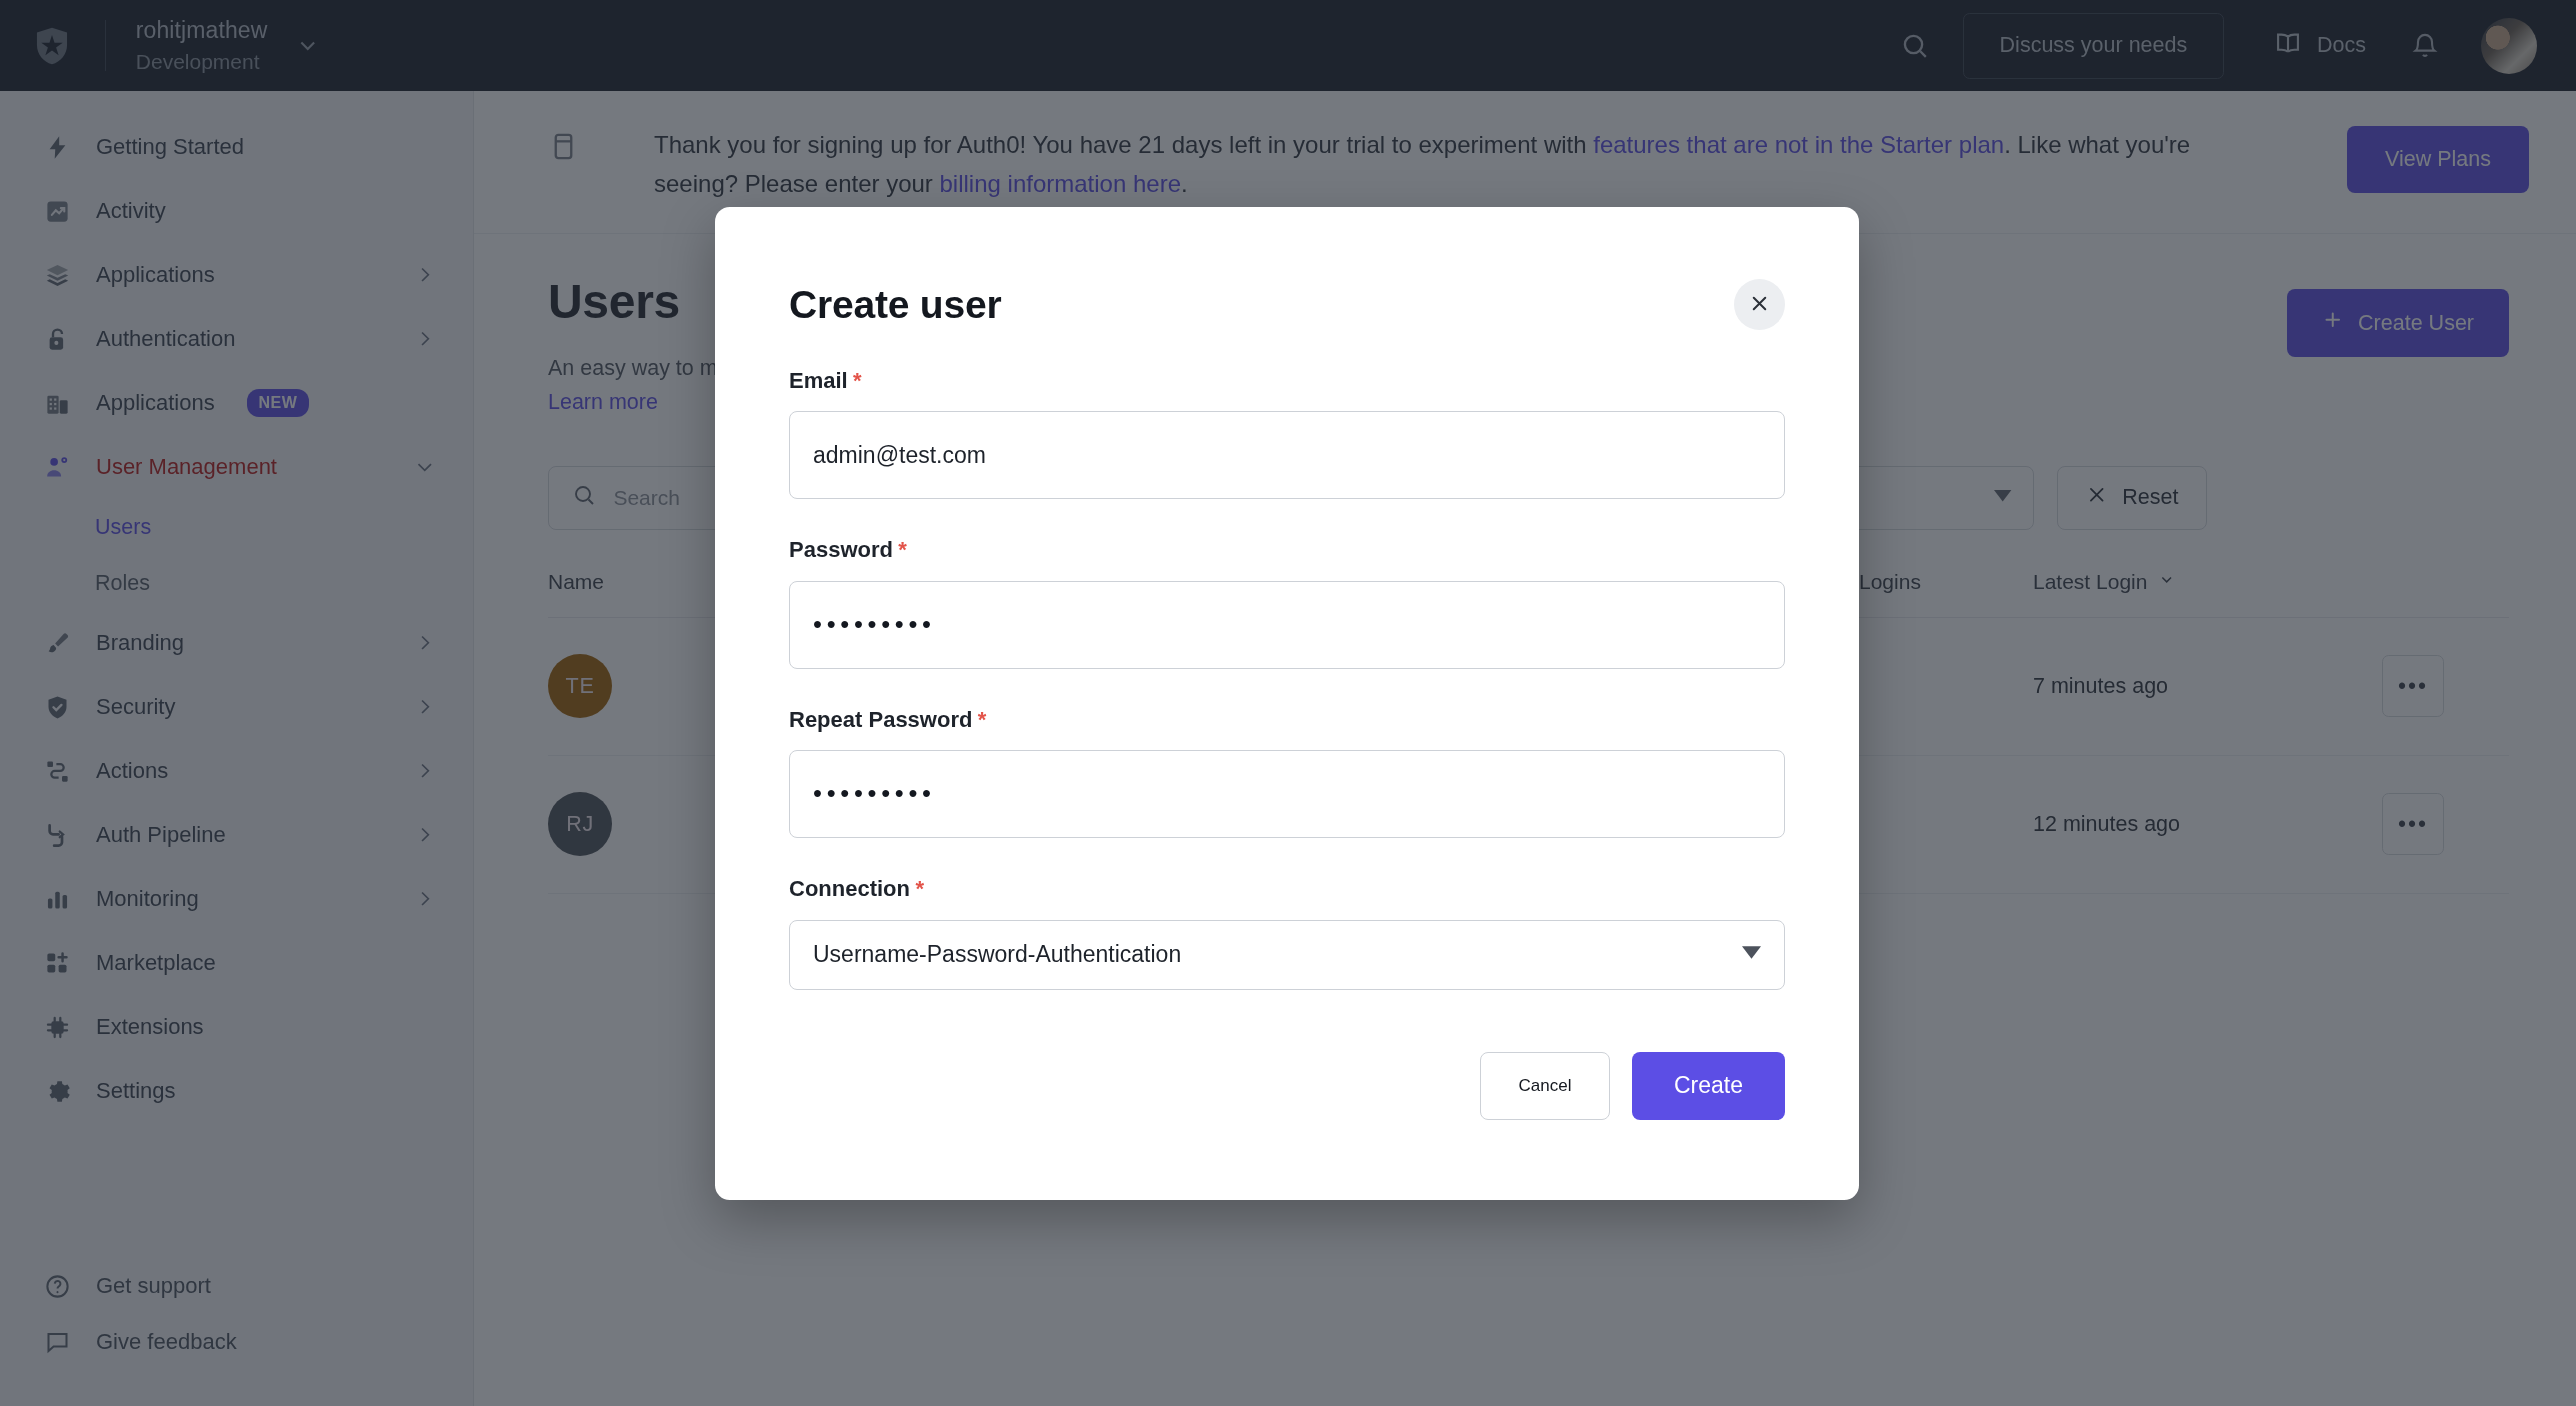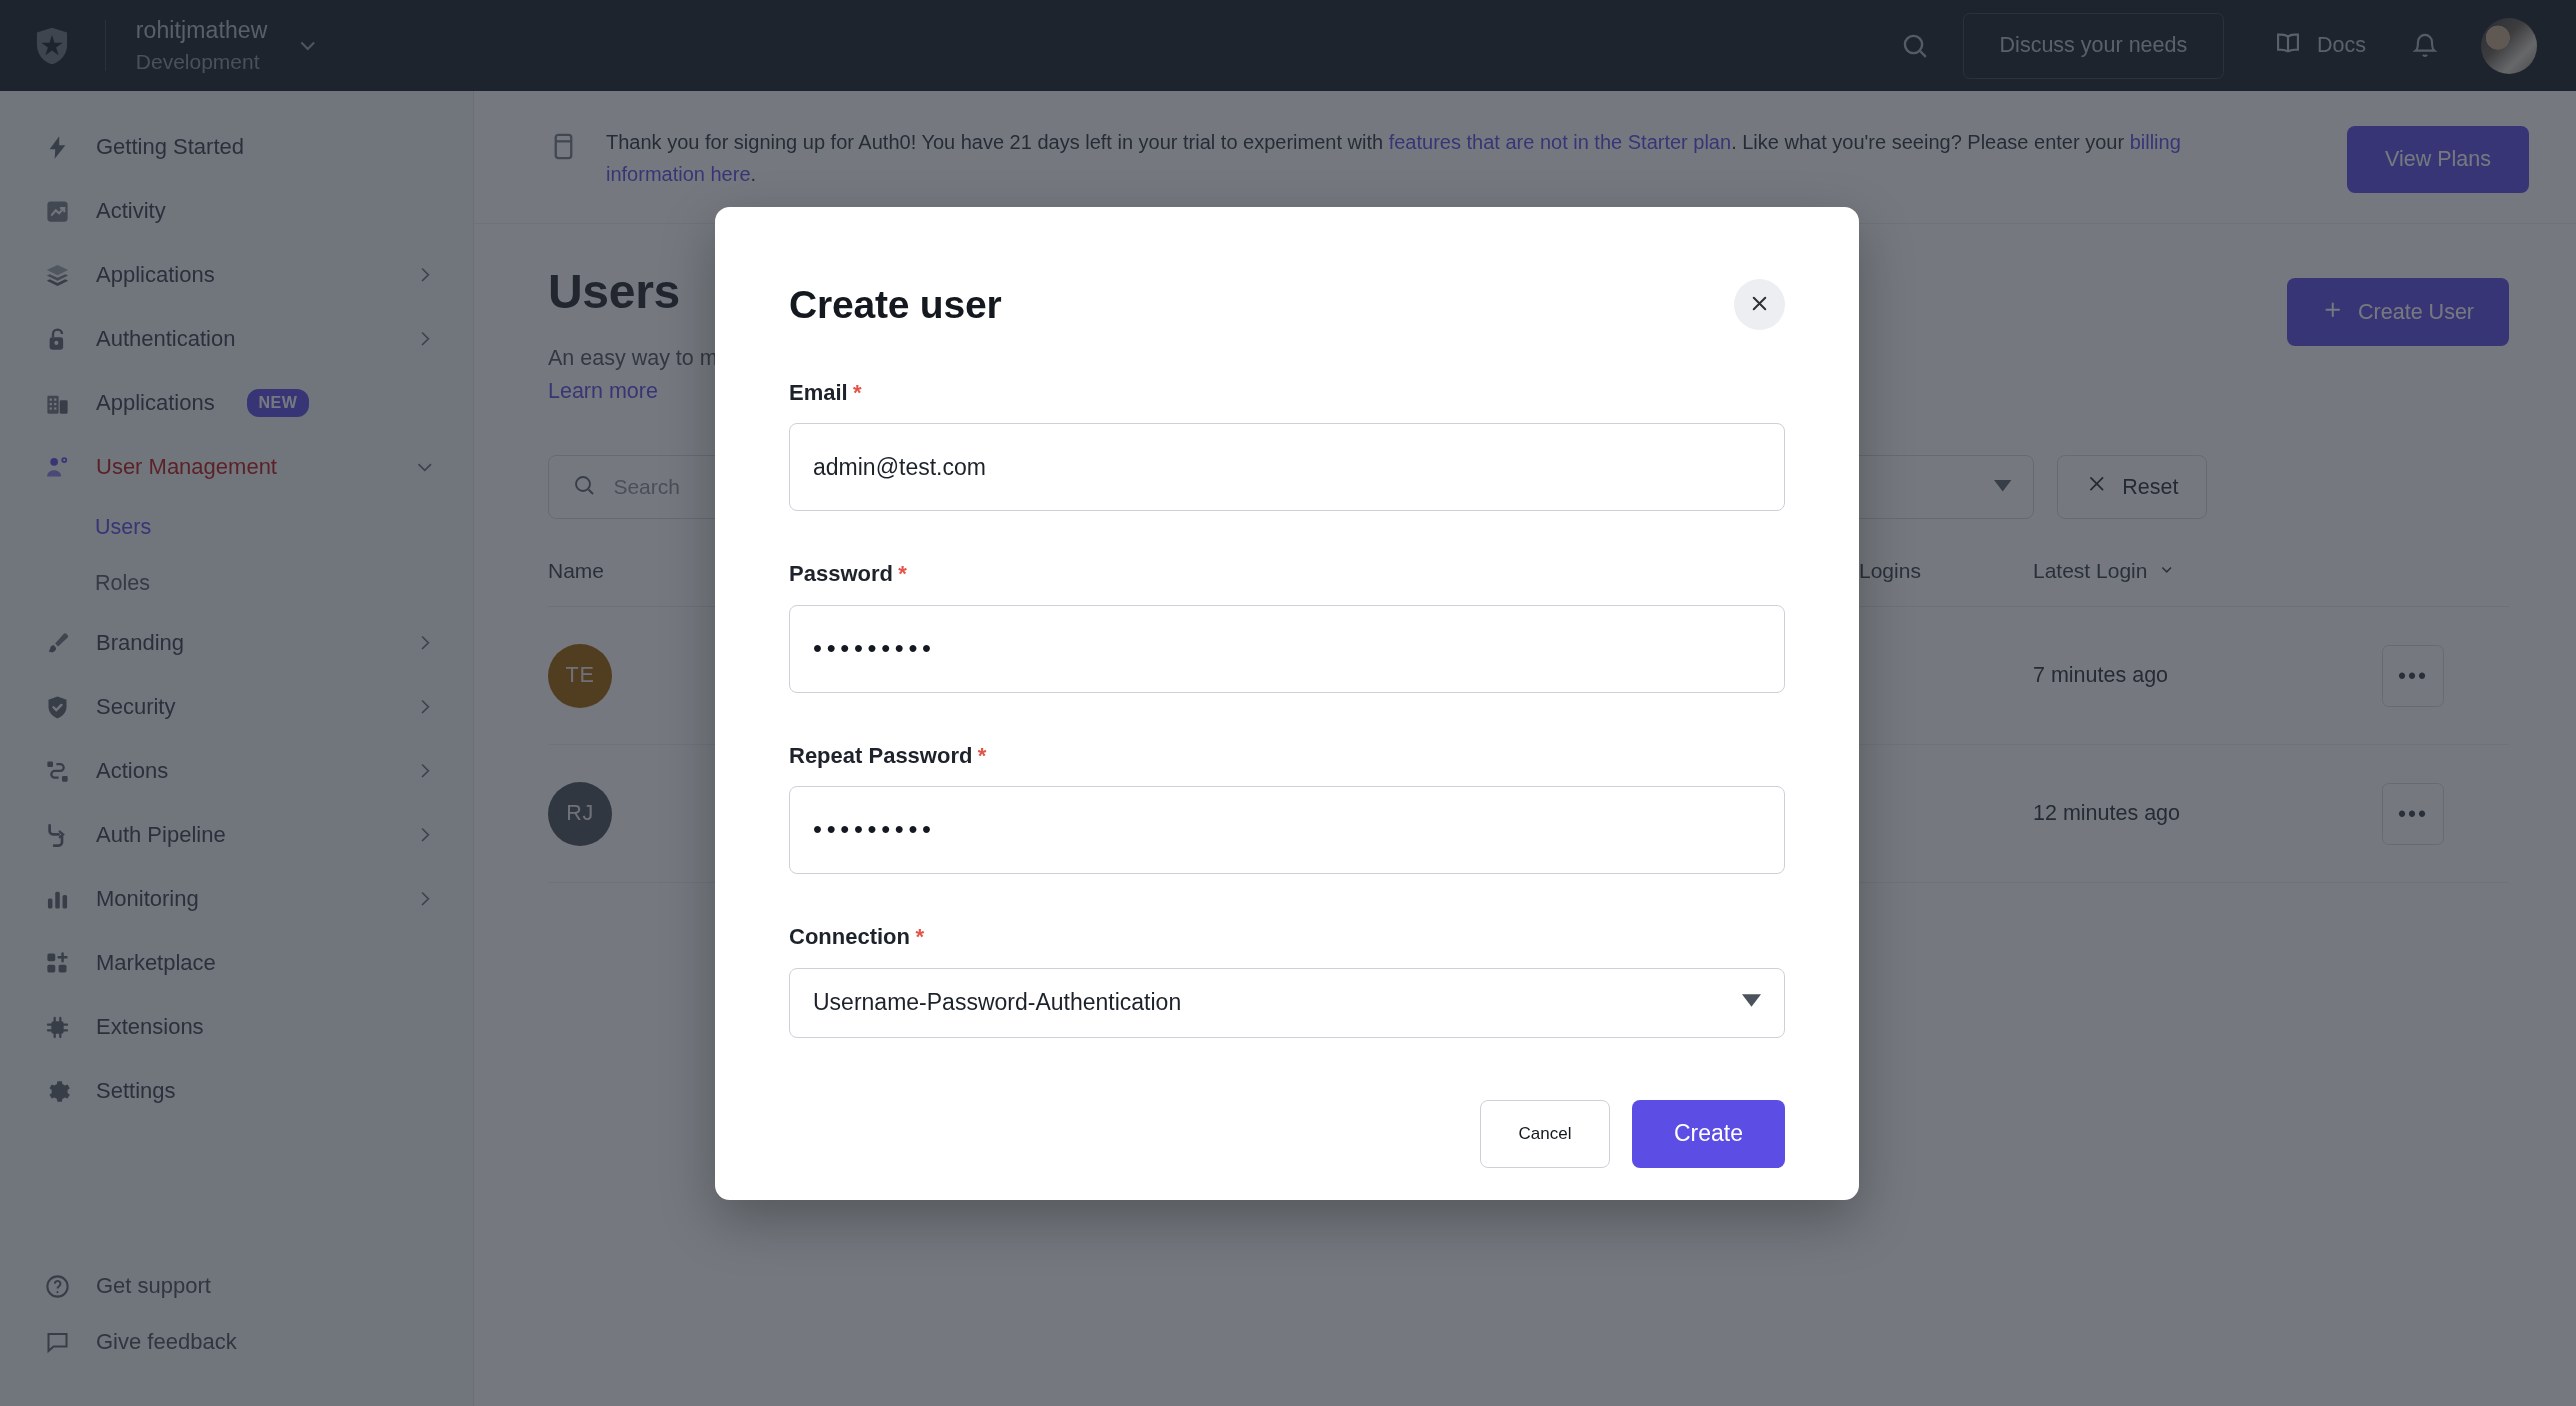--- a/index.html
+++ b/index.html
@@ -78,21 +78,21 @@
   .sb-bottom { padding-bottom: 36px; }
   .sb-bottom .nav-item { height: 56px; color: #4a515d; }
 
   
   .main { flex: 1; background: #fff; min-width: 0; display: flex; flex-direction: column; }
   .trial-banner {
     display: flex; align-items: flex-start; gap: 27px;
     padding: 35px 47px 29.5px 74px; border-bottom: 0.7px solid #eceef1;
   }
   .tb-icon { color: #7a7f89; padding-top: 5.4px; flex: 0 0 auto; }
-  .tb-text { font-size: 20px; line-height: 1.62; color: #30363f; max-width: 1610px; }
+  .tb-text { font-size: 24px; line-height: 1.62; color: #30363f; max-width: 1610px; margin-left: 48px; }
   .tb-text a { color: #5c4ee5; text-decoration: none; }
   .tb-btn {
     margin-left: auto; background: #5c4ee5; color: #fff; font-size: 21.5px;
     border-radius: 8px; padding: 0 38px; height: 67px;
     display: flex; align-items: center; white-space: nowrap; align-self: flex-start;
   }
   .page-head { padding: 40px 67px 0 74px; display: flex; }
   .page-title { font-size: 48px; font-weight: 700; color: #22262e; letter-spacing: -0.3px; }
   .page-desc { font-size: 21.5px; color: #50565f; margin-top: 23px; line-height: 1.55; }
   .page-desc a { color: #5c4ee5; text-decoration: none; }
@@ -158,21 +158,21 @@
     background: #fff; border-radius: 14.8px; box-shadow: 0 20px 54px rgba(0,0,0,.28);
     padding: 0 74px;
   }
   .modal-head { display: flex; align-items: center; padding-top: 72px; }
   .modal-title { font-size: 39px; font-weight: 700; color: #14181f; letter-spacing: -0.2px; }
   .close-btn {
     margin-left: auto; width: 51px; height: 51px; border-radius: 50%;
     background: #eceef1; display: flex; align-items: center; justify-content: center;
     color: #2b3039;
   }
-  .field { margin-top: 50px; }
+  .field { margin-top: 38px; }
   .field-label { font-size: 22px; color: #1e232b; font-weight: 700; }
   .req { color: #e3544a; margin-left: 5.4px; font-weight: 700; }
   .field-input {
     margin-top: 17.4px; height: 88px; border: 1.1px solid #cdd1d7; border-radius: 8px;
     display: flex; align-items: center; padding: 0 23px;
     font-size: 23px; color: #1d222a;
   }
   .dots { font-size: 25.5px; letter-spacing: 4.7px; color: #141820; line-height: 1; }
   .field-select {
     margin-top: 17.4px; height: 70px; border: 1.1px solid #cdd1d7; border-radius: 8px;

